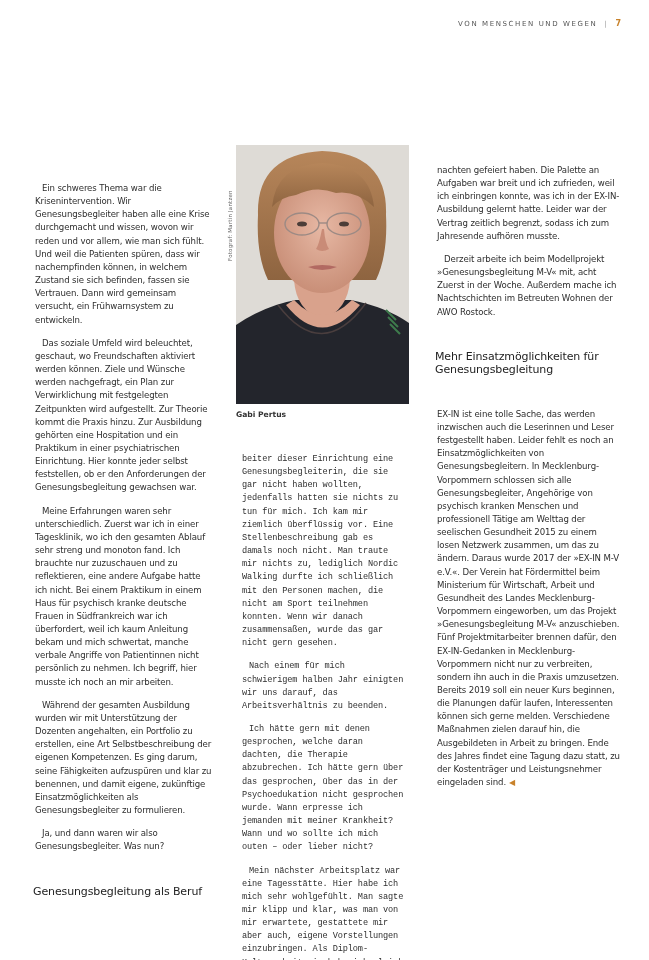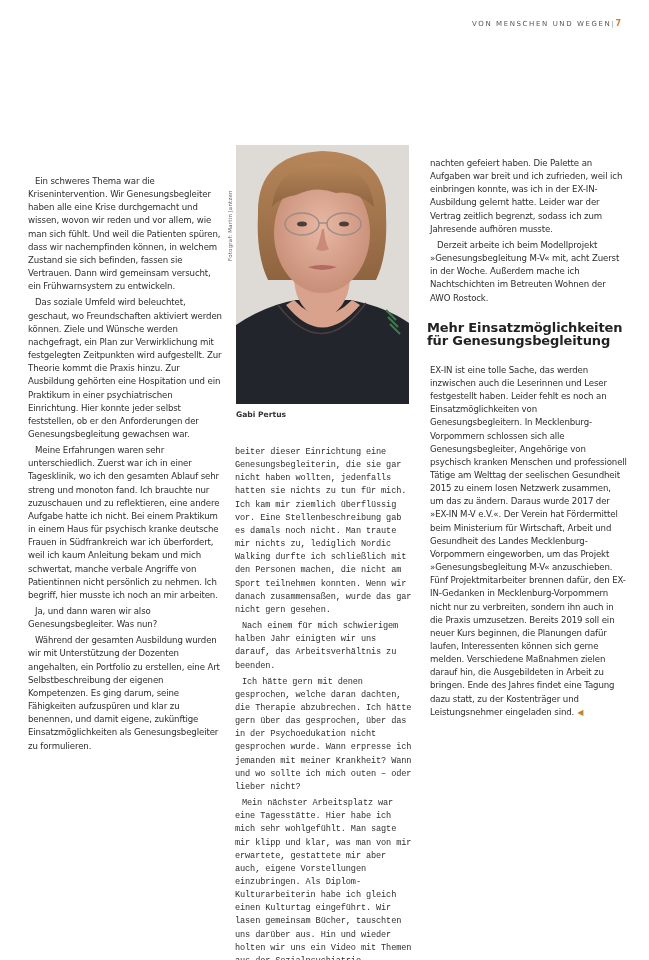--- a/index.html
+++ b/index.html
@@ -4,32 +4,32 @@
 <style>
   html, body { margin: 0; padding: 0; background: #ffffff; }
   body {
     width: 649px; height: 960px; position: relative; overflow: hidden;
     font-family: "DejaVu Sans", "Liberation Sans", sans-serif;
     color: #2b2b2b;
   }
   .header {
     position: absolute; top: 19px; right: 28px;
     font-size: 7px; letter-spacing: 1.6px; color: #555;
-    display: flex; align-items: center; 
+    display: flex; align-items: center; gap: 7px;
   }
   .header .sep { color: #999; }
   .header .pagenum { color: #c8822b; font-weight: bold; letter-spacing: 0; font-size: 8px; }
 
   .col {
     position: absolute; font-size: 8.6px; line-height: 13.15px;
     letter-spacing: -0.12px; color: #2e2e2e;
   }
-  .col p { margin: 3px; text-indent: 7px; }
+  .col p { margin: 10px; text-indent: 7px; }
   .col p.noindent { text-indent: 0; }
-  .col h3 { margin: 0; font-size: 13px; font-weight: bold; line-height: 13.5px; color: #222; }
+  .col h3 { margin: 8px; font-size: 11px; font-weight: normal; line-height: 13.5px; color: #222; }
 
   #col1 { left: 25px; top: 172px; width: 200px; }
   #col2 { left: 232px; top: 443px; width: 183px; font-family: Liberation Mono, monospace; }
   #col3 { left: 427px; top: 154px; width: 203px; }
 
   .photo-wrap { position: absolute; left: 236px; top: 145px; width: 173px; }
   .photo {
     width: 173px; height: 259px; position: relative; overflow: hidden;
     background: linear-gradient(180deg, #dcd9d4 0%, #e6e3de 60%, #d8d5d0 100%);
   }
@@ -51,23 +51,24 @@
 <div class="header">
   <span>VON MENSCHEN UND WEGEN</span>
   <span class="sep">|</span>
   <span class="pagenum">7</span>
 </div>
 
 <div class="col" id="col1">
   <p>Ein schweres Thema war die Krisenintervention. Wir Genesungsbegleiter haben alle eine Krise durchgemacht und wissen, wovon wir reden und vor allem, wie man sich fühlt. Und weil die Patienten spüren, dass wir nachempfinden können, in welchem Zustand sie sich befinden, fassen sie Vertrauen. Dann wird gemeinsam versucht, ein Frühwarnsystem zu entwickeln.</p>
   <p>Das soziale Umfeld wird beleuchtet, geschaut, wo Freundschaften aktiviert werden können. Ziele und Wünsche werden nachgefragt, ein Plan zur Verwirklichung mit festgelegten Zeitpunkten wird aufgestellt. Zur Theorie kommt die Praxis hinzu. Zur Ausbildung gehörten eine Hospitation und ein Praktikum in einer psychiatrischen Einrichtung. Hier konnte jeder selbst feststellen, ob er den Anforderungen der Genesungsbegleitung gewachsen war.</p>
   <p>Meine Erfahrungen waren sehr unterschiedlich. Zuerst war ich in einer Tagesklinik, wo ich den gesamten Ablauf sehr streng und monoton fand. Ich brauchte nur zuzuschauen und zu reflektieren, eine andere Aufgabe hatte ich nicht. Bei einem Praktikum in einem Haus für psychisch kranke deutsche Frauen in Südfrankreich war ich überfordert, weil ich kaum Anleitung bekam und mich schwertat, manche verbale Angriffe von Patientinnen nicht persönlich zu nehmen. Ich begriff, hier musste ich noch an mir arbeiten.</p>
+  <p>Während der gesamten Ausbildung wurden wir mit Unterstützung der Dozenten angehalten, ein Portfolio zu erstellen, eine Art Selbstbeschreibung der eigenen Kompetenzen. Es ging darum, seine Fähigkeiten aufzuspüren und klar zu benennen, und damit eigene, zukünftige Einsatzmöglichkeiten als Genesungsbegleiter zu formulieren.</p>
   <p>Ja, und dann waren wir also Genesungsbegleiter. Was nun?</p>
-  <p>Während der gesamten Ausbildung wurden wir mit Unterstützung der Dozenten angehalten, ein Portfolio zu erstellen, eine Art Selbstbeschreibung der eigenen Kompetenzen. Es ging darum, seine Fähigkeiten aufzuspüren und klar zu benennen, und damit eigene, zukünftige Einsatzmöglichkeiten als Genesungsbegleiter zu formulieren.</p>
   <div class="gap"></div>
+  <h3>Genesungsbegleitung als Beruf</h3>
   <div class="gap"></div>
 </div>
 
 <div class="credit">Fotograf: Martin Jantzen</div>
 <div class="photo-wrap">
   <div class="photo">
     <svg width="173" height="259" viewBox="0 0 173 259">
       <defs>
         <radialGradient id="skin" cx="50%" cy="45%" r="55%">
           <stop offset="0%" stop-color="#e7b8a4"></stop>

